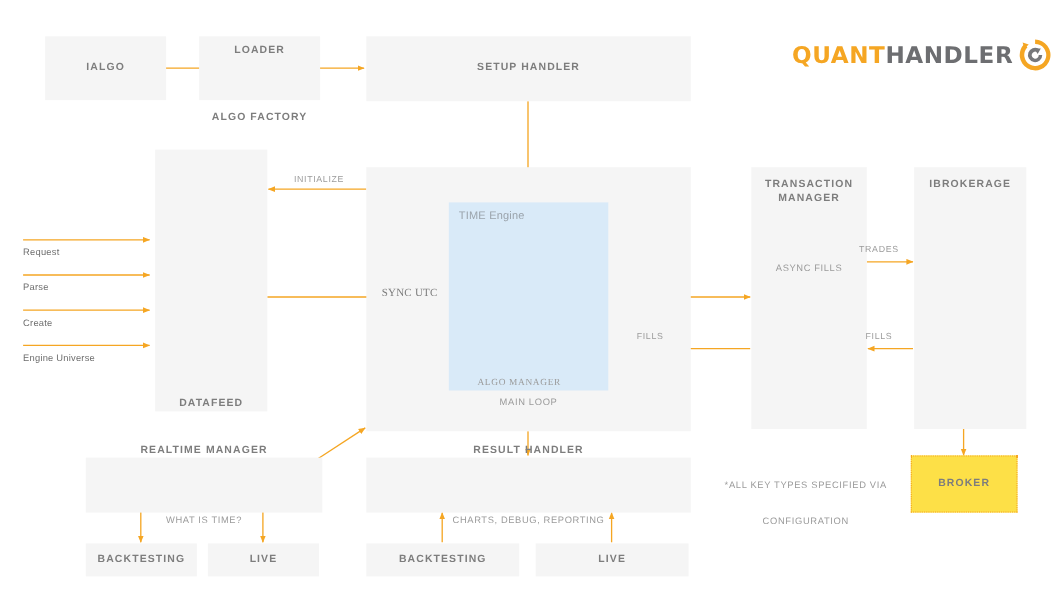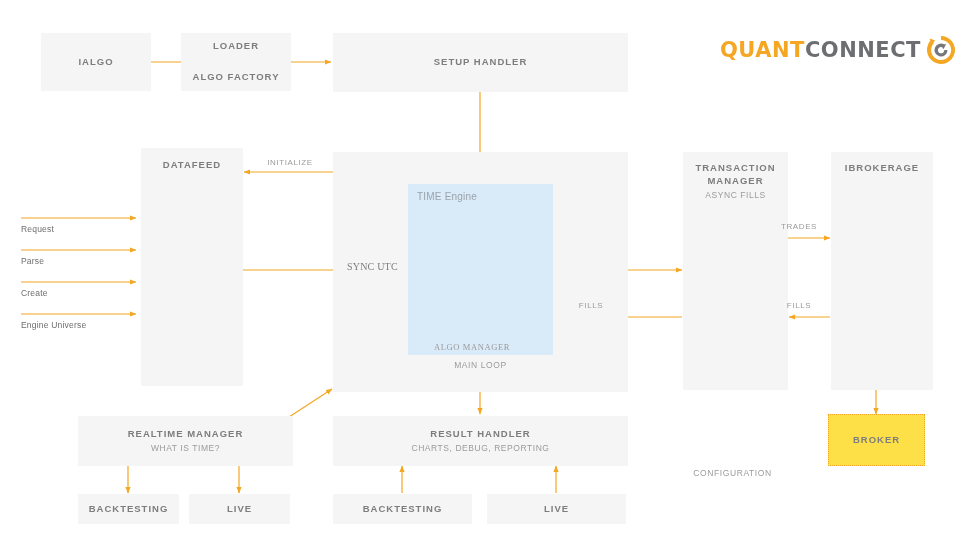--- a/index.html
+++ b/index.html
@@ -18,20 +18,21 @@
   }
   .box {
     position: absolute;
     background: #f5f5f5;
     box-sizing: border-box;
     display: flex;
     flex-direction: column;
     align-items: center;
     justify-content: center;
     text-align: center;
+    gap: 48px;
   }
   .box-title {
     font-size: 9.5px;
     font-weight: bold;
     letter-spacing: 1.0px;
     color: #7d7d7d;
     line-height: 1.35;
     text-transform: uppercase;
   }
   .box-sub {
@@ -183,21 +184,21 @@
 
   <div class="box" style="left:181px; top:33px; width:110px; height:58px; justify-content:space-between; padding:7px 0;">
     <div class="box-title">LOADER</div>
     <div class="box-title">ALGO FACTORY</div>
   </div>
 
   <div class="box" style="left:333px; top:33px; width:295px; height:59px;">
     <div class="box-title">SETUP HANDLER</div>
   </div>
 
-  <div class="box top-aligned" style="left:141px; top:148px; width:102px; height:238px; padding-top:11px;">
+  <div class="box top-aligned" style="left:141px; top:136px; width:102px; height:238px; padding-top:11px;justify-content:flex-end;">
     <div class="box-title">DATAFEED</div>
   </div>
 
   <div class="box" style="left:333px; top:152px; width:295px; height:240px;"></div>
   <div class="lean-panel" style="left:408px; top:184px; width:145px; height:171px;"></div>
   <div class="lean-label" style="left:417px; top:191px;">TIME Engine</div>
   <div class="caption" style="left:408px; top:341px; width:128px;font-family:Liberation Serif, serif;">ALGO MANAGER</div>
   <div class="caption" style="left:408px; top:359px; width:145px;">MAIN LOOP</div>
 
   <div class="box top-aligned" style="left:683px; top:152px; width:105px; height:238px; padding-top:10px;">
@@ -240,24 +241,25 @@
   <div class="edge-label" style="left:768px; top:222px; width:62px;">TRADES</div>
   <div class="edge-label" style="left:768px; top:301px; width:62px;">FILLS</div>
   <div class="edge-label" style="left:560px; top:301px; width:62px;">FILLS</div>
   <div class="sync-label" style="left:347px; top:261px;">SYNC UTC</div>
 
   <div class="flow-label" style="left:21px; top:224px;">Request</div>
   <div class="flow-label" style="left:21px; top:256px;">Parse</div>
   <div class="flow-label" style="left:21px; top:288px;">Create</div>
   <div class="flow-label" style="left:21px; top:320px;">Engine Universe</div>
 
+  <div class="caption" style="left:650px; top:435px; width:165px;">*ALL KEY TYPES SPECIFIED VIA</div>
   <div class="caption" style="left:650px; top:448px; width:165px;margin-top:19px;">CONFIGURATION</div>
 
   <div class="logo" style="left:720px; top:34px;">
-    <span class="logo-text"><span class="logo-quant">QUANT</span><span class="logo-connect">CONNECT</span></span>
+    <span class="logo-text"><span class="logo-quant">QUANT</span><span class="logo-connect">HANDLER</span></span>
     <svg class="logo-mark" width="32" height="32" viewBox="0 0 32 32">
       <path d="M16 2 a14 14 0 1 1 -9.9 4.1 L9 9 A10 10 0 1 0 16 6 z" fill="#f5a623"></path>
       <path d="M22.5 16 a6.5 6.5 0 1 1 -3.3 -5.65 l-1.7 2.9 A3.2 3.2 0 1 0 19.3 16 z" fill="#77787b"></path>
       <path d="M15.4 10.2 L21.2 10.2 L18.3 15.2 z" fill="#77787b"></path>
       <path d="M4.6 4.6 L10.2 6.4 L6.4 10.2 z" fill="#f5a623"></path>
     </svg>
   </div>
 
 </div>
 

